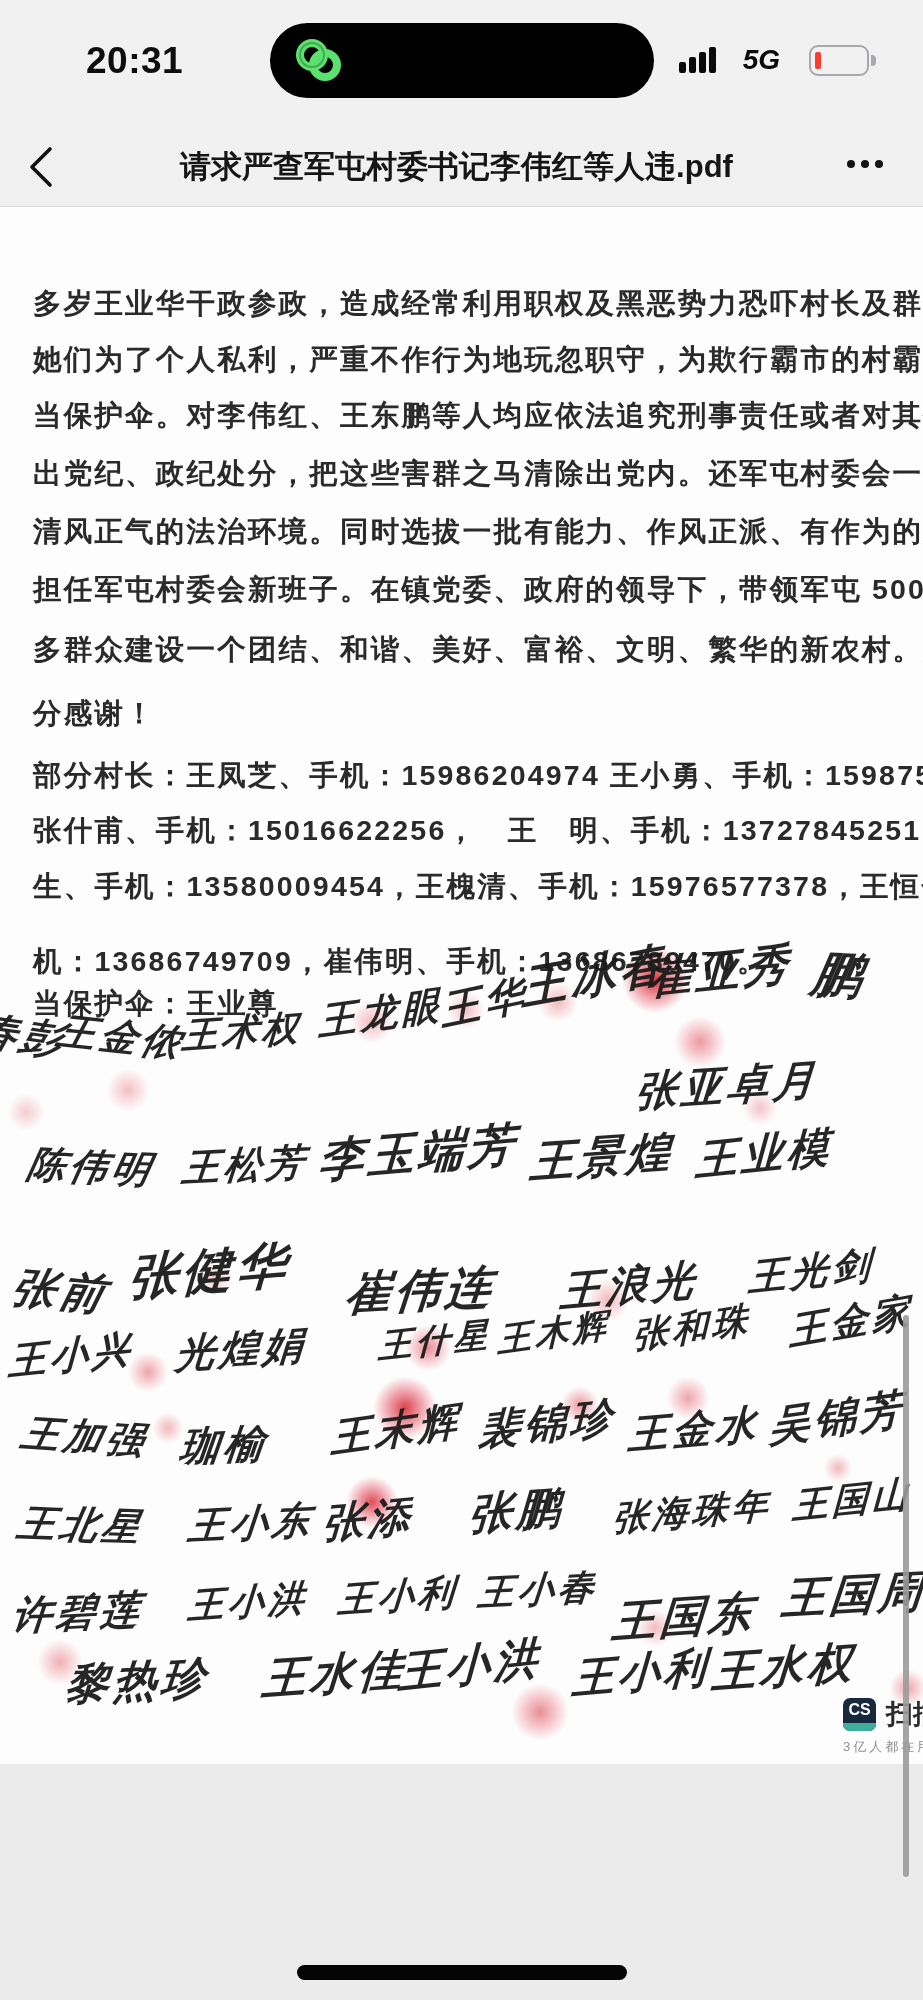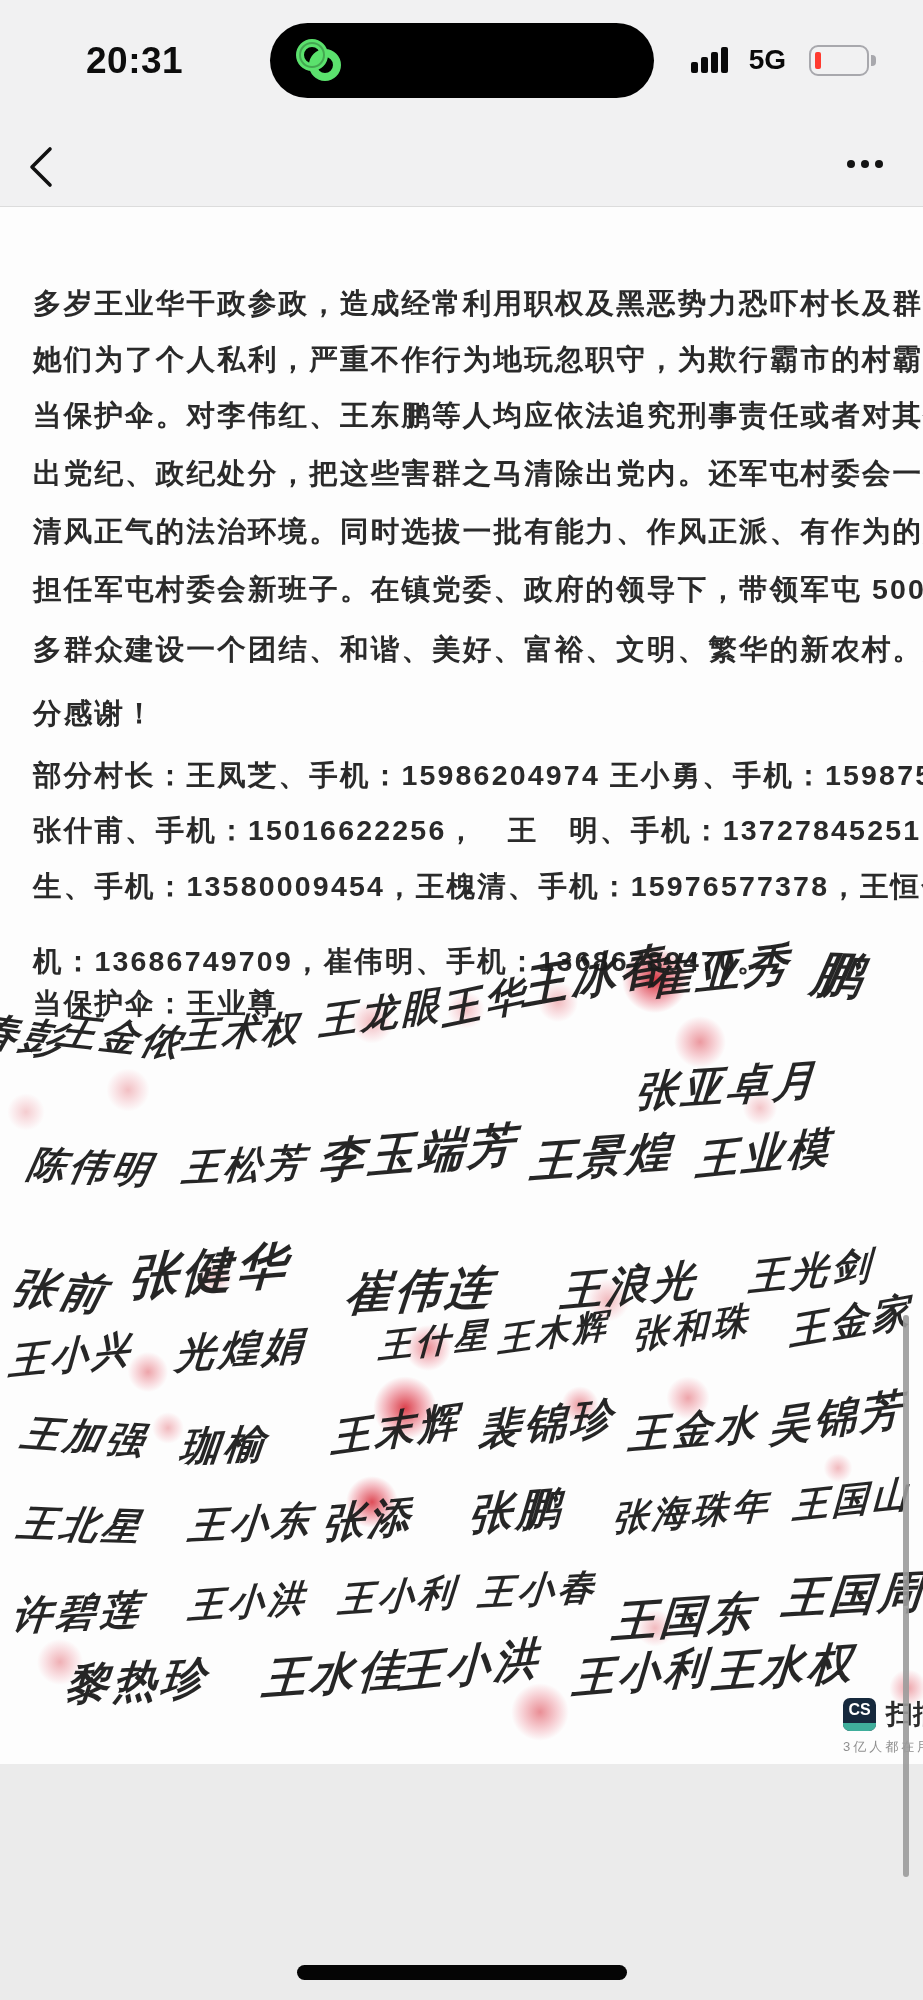--- a/index.html
+++ b/index.html
@@ -9,21 +9,21 @@
 
   
   .header { position:absolute; top:0; left:0; width:923px; height:207px;
             background:#f1f1f2; border-bottom:1px solid #dcdcdc; z-index:30; }
   .status-time { position:absolute; left:86px; top:40px; font-size:37px; font-weight:700;
                  color:#0d0d0d; letter-spacing:.5px; }
   .island { position:absolute; left:50%; transform:translateX(-50%); top:23px;
             width:384px; height:75px; border-radius:38px; background:#000;
             display:flex; align-items:center; }
   .island svg { margin-left:22px; }
-  .status-right { position:absolute; right:54px; top:44px; display:flex; align-items:center; gap:21px; }
+  .status-right { position:absolute; right:54px; top:44px; display:flex; align-items:center; gap:27px;font-style:italic; }
   .sigbars { display:flex; align-items:flex-end; gap:3px; height:26px; }
   .sigbars i { display:block; width:7px; border-radius:2px; background:#0a0a0a; }
   .network { font-size:28px; font-weight:700; color:#0a0a0a; }
   .battery { position:relative; width:60px; height:31px; margin-left:2px; }
   .battery .shell { position:absolute; inset:0; border:2.5px solid #a8a8ad; border-radius:9px; }
   .battery .charge { position:absolute; left:6px; top:7px; width:6px; height:17px;
                      border-radius:2px; background:#ff3b30; }
   .battery .cap { position:absolute; right:-7px; top:10px; width:5px; height:11px;
                   background:#a8a8ad; border-radius:0 4px 4px 0; }
 
@@ -92,20 +92,21 @@
           <span class="cap"></span>
       </span>
     </div>
 
     <div class="navrow">
       <div class="back-btn">
         <svg width="30" height="46" viewBox="0 0 30 46">
           <polyline points="24,5 6,23 24,41" fill="none" stroke="#111" stroke-width="3.6" stroke-linecap="round" stroke-linejoin="round"></polyline>
         </svg>
       </div>
+      <div class="nav-title">请求严查军屯村委书记李伟红等人违.pdf</div>
       <div class="more-btn">
           <i></i>
           <i></i>
           <i></i>
         </div>
     </div>
   </div>
 
   <div class="page">
     <div id="fingerprints">

